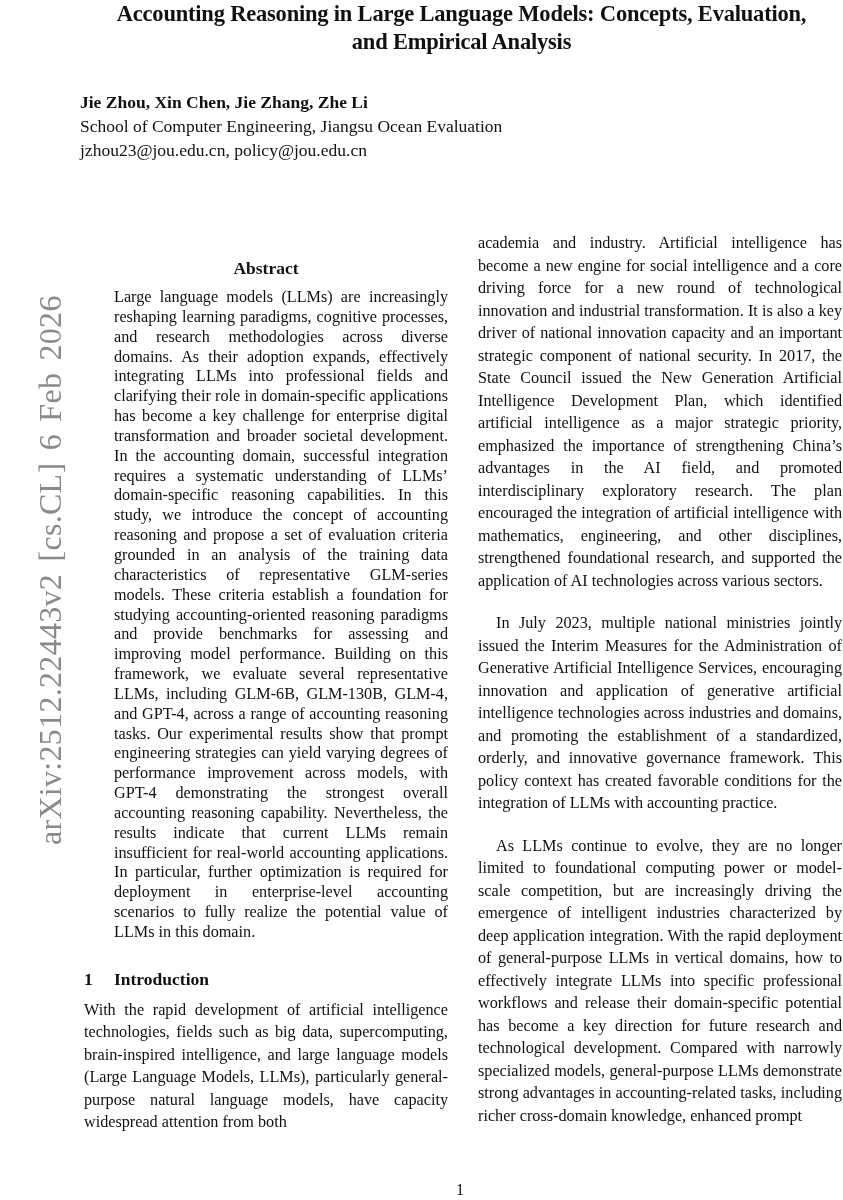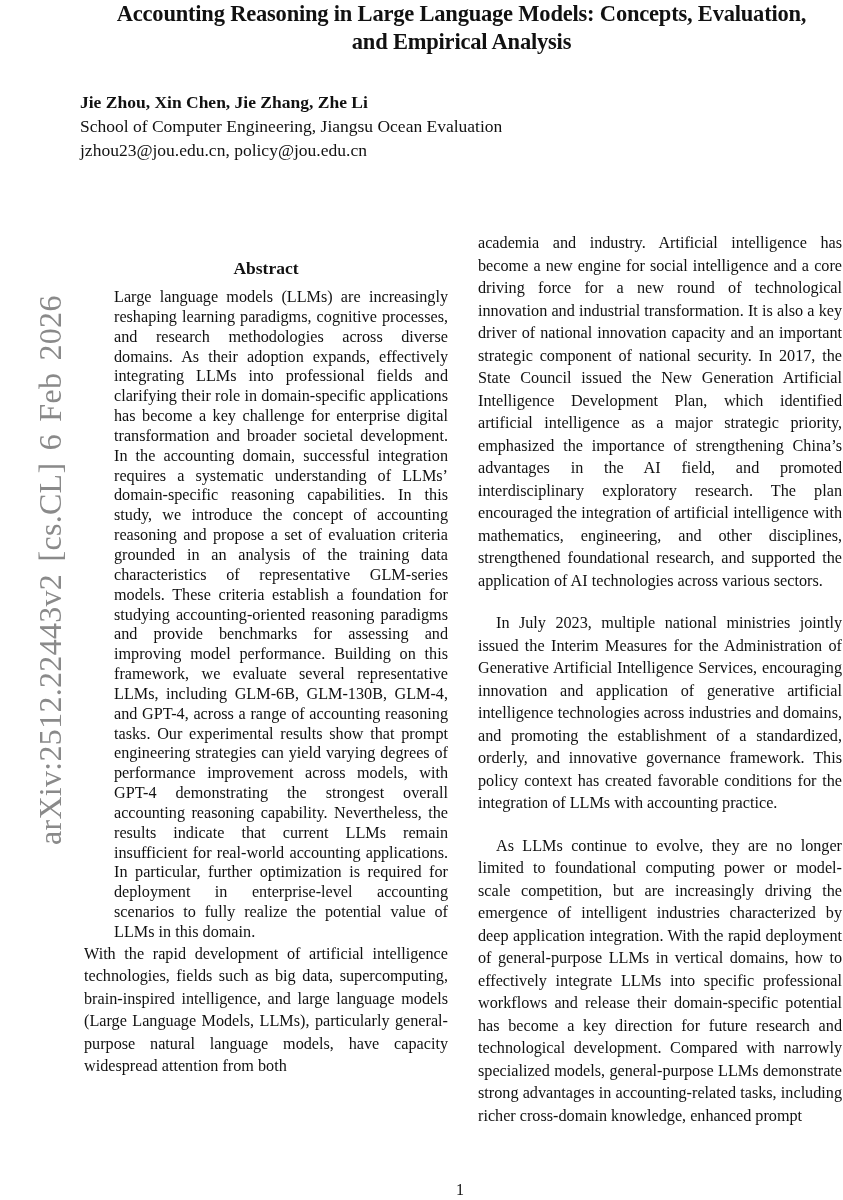--- a/index.html
+++ b/index.html
@@ -122,20 +122,23 @@
   <div>School of Computer Engineering, Jiangsu Ocean Evaluation</div>
   <div>jzhou23@jou.edu.cn, policy@jou.edu.cn</div>
 </div>
 
 <div class="arxiv-stamp">arXiv:2512.22443v2  [cs.CL]  6 Feb 2026</div>
 
 <div class="col-left">
   <div class="abstract-heading">Abstract</div>
   <p class="abstract-text">Large language models (LLMs) are increasingly reshaping learning paradigms, cognitive processes, and research methodologies across diverse domains. As their adoption expands, effectively integrating LLMs into professional fields and clarifying their role in domain-specific applications has become a key challenge for enterprise digital transformation and broader societal development. In the accounting domain, successful integration requires a systematic understanding of LLMs’ domain-specific reasoning capabilities.  In this study, we introduce the concept of accounting reasoning and propose a set of evaluation criteria grounded in an analysis of the training data characteristics of representative GLM-series models.  These criteria establish a foundation for studying accounting-oriented reasoning paradigms and provide benchmarks for assessing and improving model performance. Building on this framework, we evaluate several representative LLMs, including GLM-6B, GLM-130B, GLM-4, and GPT-4, across a range of accounting reasoning tasks. Our experimental results show that prompt engineering strategies can yield varying degrees of performance improvement across models, with GPT-4 demonstrating the strongest overall accounting reasoning capability. Nevertheless, the results indicate that current LLMs remain insufficient for real-world accounting applications.  In particular, further optimization is required for deployment in enterprise-level accounting scenarios to fully realize the potential value of LLMs in this domain.</p>
 
+  <div class="section-heading">
+    <span class="num">1</span><span>Introduction</span>
+  </div>
   <p class="body-text">With the rapid development of artificial intelligence technologies, fields such as big data, supercomputing, brain-inspired intelligence, and large language models (Large Language Models, LLMs), particularly general-purpose natural language models, have capacity widespread attention from both</p>
 </div>
 
 <div class="col-right">
   <p class="body-text">academia and industry. Artificial intelligence has become a new engine for social intelligence and a core driving force for a new round of technological innovation and industrial transformation. It is also a key driver of national innovation capacity and an important strategic component of national security.  In 2017, the State Council issued the New Generation Artificial Intelligence Development Plan, which identified artificial intelligence as a major strategic priority, emphasized the importance of strengthening China’s advantages in the AI field, and promoted interdisciplinary exploratory research. The plan encouraged the integration of artificial intelligence with mathematics, engineering, and other disciplines, strengthened foundational research, and supported the application of AI technologies across various sectors.</p>
   <p class="body-text indent">In July 2023, multiple national ministries jointly issued the Interim Measures for the Administration of Generative Artificial Intelligence Services, encouraging innovation and application of generative artificial intelligence technologies across industries and domains, and promoting the establishment of a standardized, orderly, and innovative governance framework. This policy context has created favorable conditions for the integration of LLMs with accounting practice.</p>
   <p class="body-text indent">As LLMs continue to evolve, they are no longer limited to foundational computing power or model-scale competition, but are increasingly driving the emergence of intelligent industries characterized by deep application integration.  With the rapid deployment of general-purpose LLMs in vertical domains, how to effectively integrate LLMs into specific professional workflows and release their domain-specific potential has become a key direction for future research and technological development.  Compared with narrowly specialized models, general-purpose LLMs demonstrate strong advantages in accounting-related tasks, including richer cross-domain knowledge, enhanced prompt</p>
 </div>
 
 <div class="page-number">1</div>

